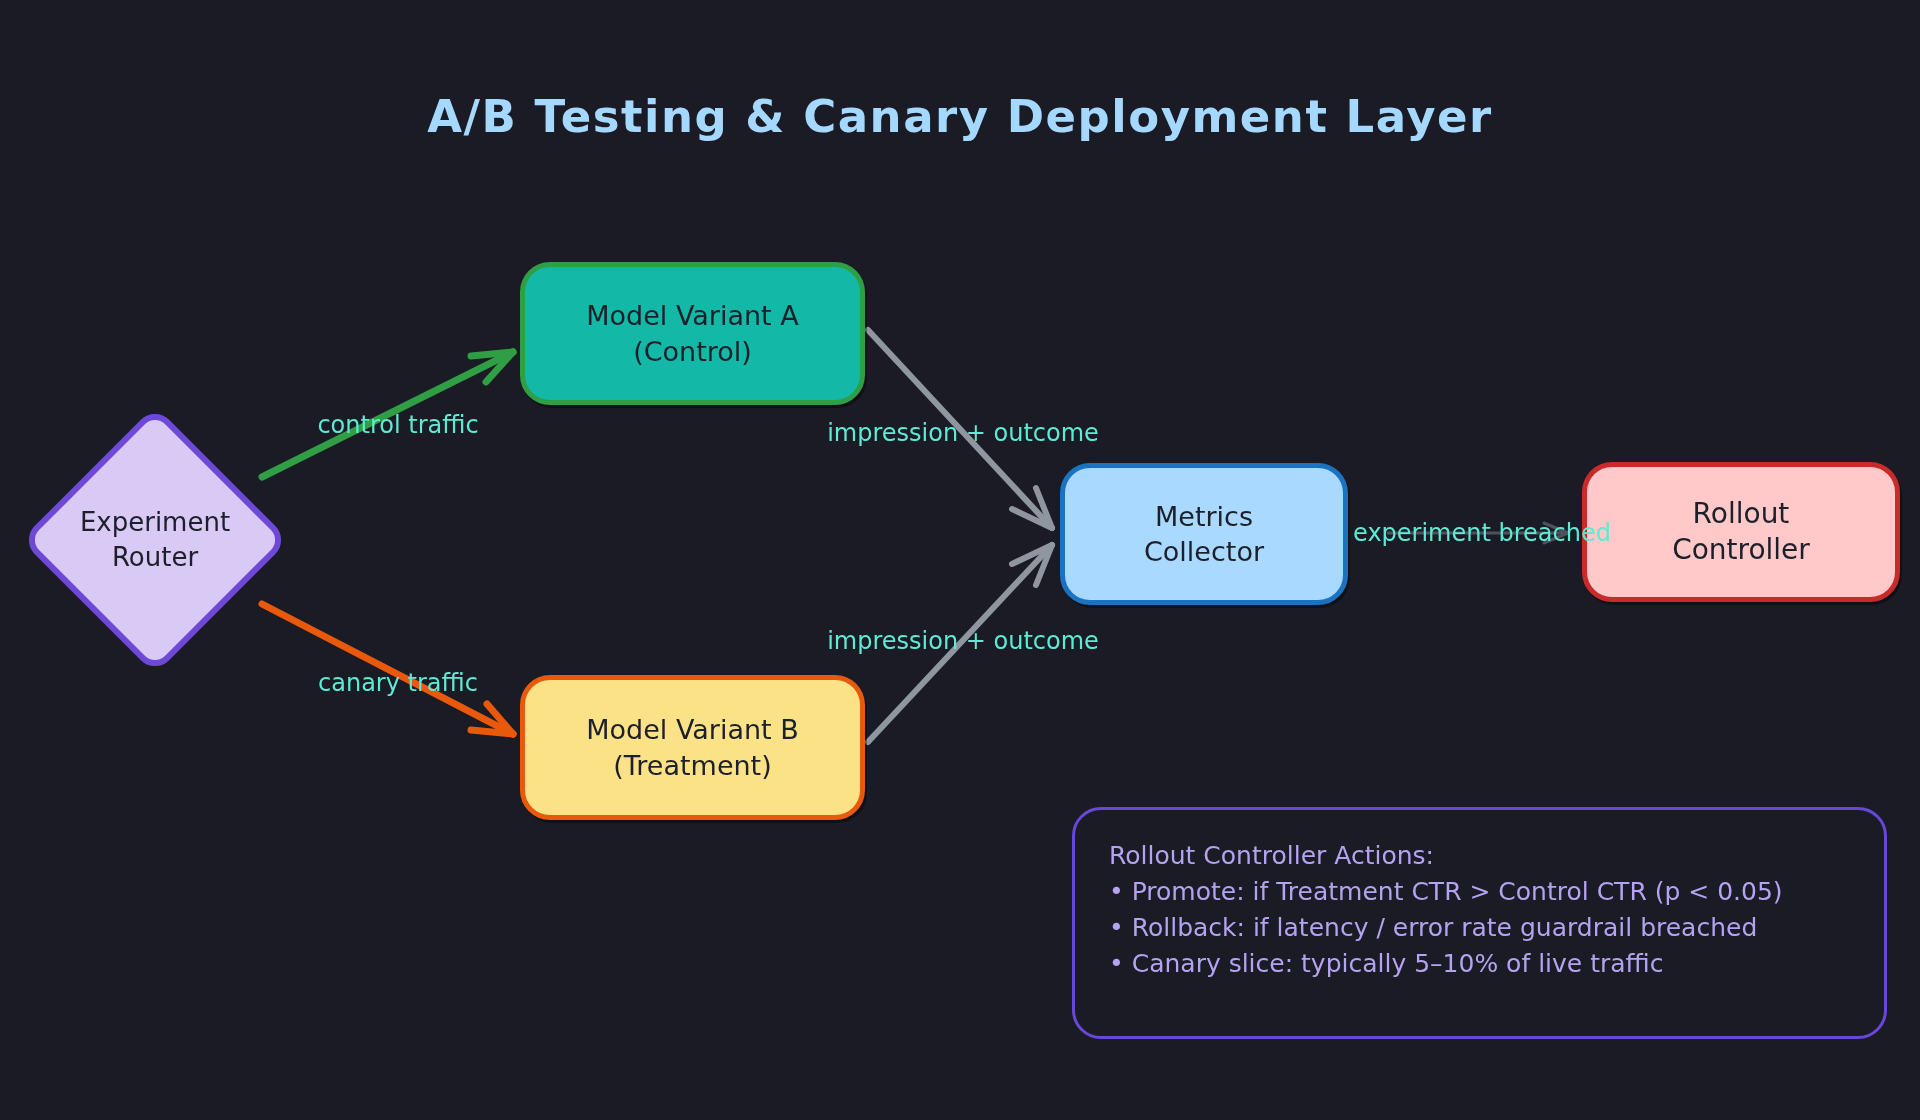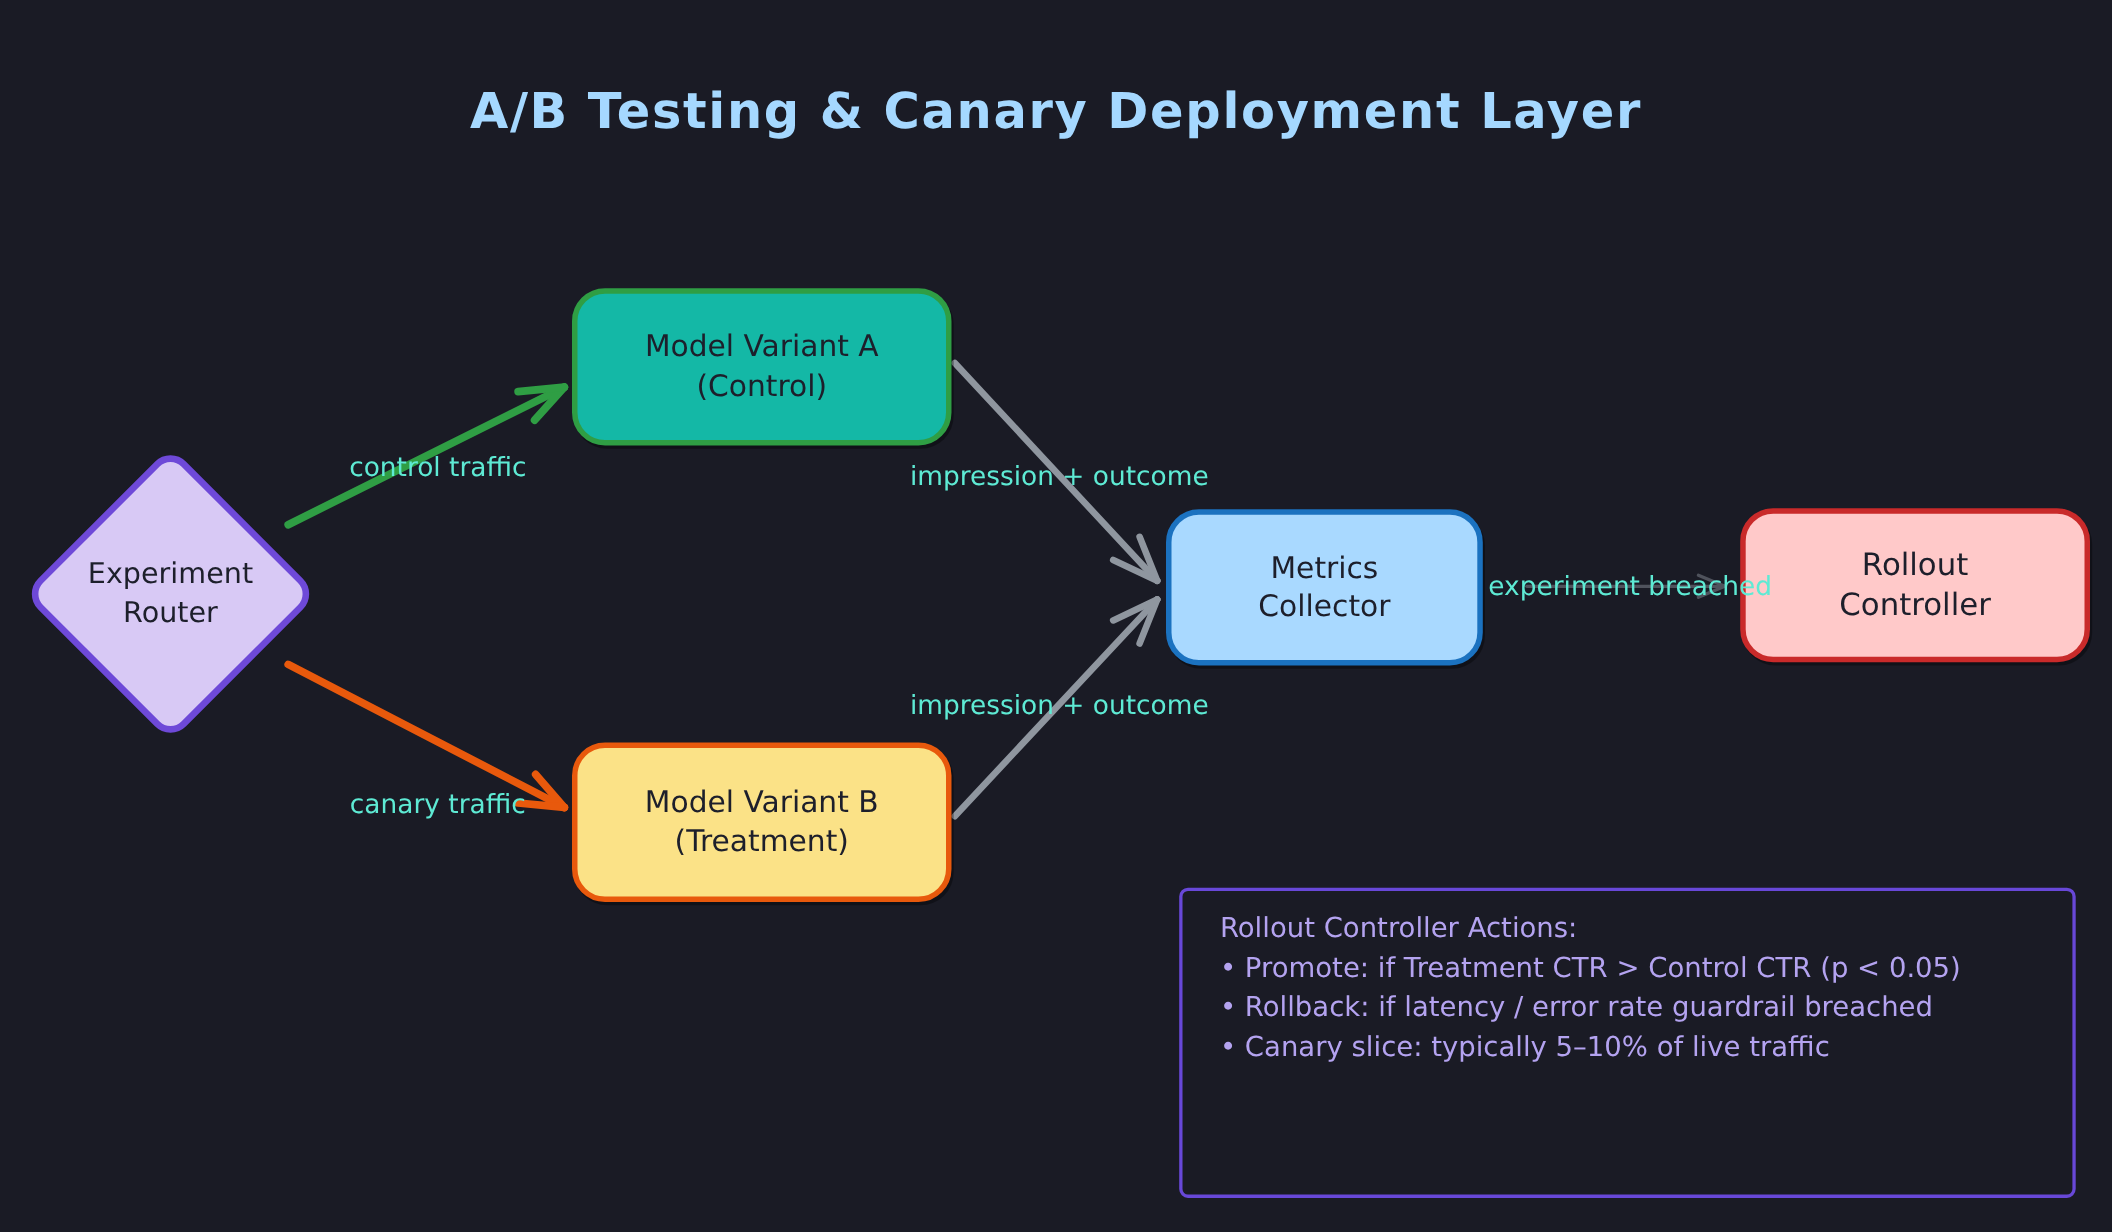--- a/index.html
+++ b/index.html
@@ -2,21 +2,21 @@
 <html><head>
 <meta charset="utf-8">
 <style>
   html,body{margin:0;padding:0;background:#101117;}
   #canvas{
     position:relative;width:1920px;height:1120px;overflow:hidden;
     background:#1a1b25;
     font-family:"DejaVu Sans", sans-serif;
   }
   .title{
-    position:absolute;left:0;right:0;top:74px;text-align:center;
+    position:absolute;left:0;right:0;top:90px;text-align:center;
     font-size:45px;font-weight:700;letter-spacing:1.5px;color:#a5d8ff;
   }
   .node{
     position:absolute;display:flex;align-items:center;justify-content:center;
     text-align:center;white-space:pre-line;color:#1d1f2b;font-size:27px;
     font-weight:500;line-height:1.3;box-sizing:border-box;
   }
   .rect{border-radius:30px;border:5px solid;box-shadow:2px 3px 0 rgba(0,0,0,0.35);}
   .variant-a{left:520px;top:262px;width:345px;height:143px;background:#14b8a6;border-color:#2f9e44;}
   .variant-b{left:520px;top:675px;width:345px;height:145px;background:#fbe287;border-color:#e8590c;}
@@ -31,23 +31,23 @@
     position:absolute;left:35px;top:480px;width:240px;height:120px;
     display:flex;align-items:center;justify-content:center;text-align:center;
     white-space:pre-line;color:#1d1f2b;font-size:26px;font-weight:500;line-height:1.35;
   }
   .edge-label{
     position:absolute;transform:translate(-50%,-50%);
     color:#5eead4;font-size:24px;white-space:nowrap;
   }
   .arrows{position:absolute;left:0;top:0;}
   .note{
-    position:absolute;left:1072px;top:807px;width:815px;height:282px;
-    border:3.5px solid #6848d8;border-radius:8px;box-sizing:border-box;
-    padding:16px 34px;color:#b4a3f0;font-size:25px;line-height:36px;
+    position:absolute;left:1072px;top:807px;width:815px;height:232px;
+    border:3.5px solid #6848d8;border-radius:29px;box-sizing:border-box;
+    padding:28px 34px;color:#b4a3f0;font-size:25px;line-height:36px;
   }
   .note div{white-space:pre;}
 </style>
 </head>
 <body>
 
 <div id="canvas">
 
   <div class="title">A/B Testing &amp; Canary Deployment Layer</div>
 
@@ -94,21 +94,21 @@
   <div class="node rect variant-b">Model Variant B
 (Treatment)</div>
 
   <div class="node rect metrics">Metrics
 Collector</div>
 
   <div class="node rect rollout">Rollout
 Controller</div>
 
   <div class="edge-label" style="left:398px;top:425px;">control traffic</div>
-  <div class="edge-label" style="left:398px;top:683px;margin-top:48px;">canary traffic</div>
+  <div class="edge-label" style="left:398px;top:683px;">canary traffic</div>
   <div class="edge-label" style="left:963px;top:433px;">impression + outcome</div>
   <div class="edge-label" style="left:963px;top:641px;">impression + outcome</div>
   <div class="edge-label" style="left:1482px;top:533px;">experiment breached</div>
 
   <div class="note">
     <div>Rollout Controller Actions:</div>
     <div>• Promote: if Treatment CTR &gt; Control CTR (p &lt; 0.05)</div>
     <div>• Rollback: if latency / error rate guardrail breached</div>
     <div>• Canary slice: typically 5–10% of live traffic</div>
   </div>

